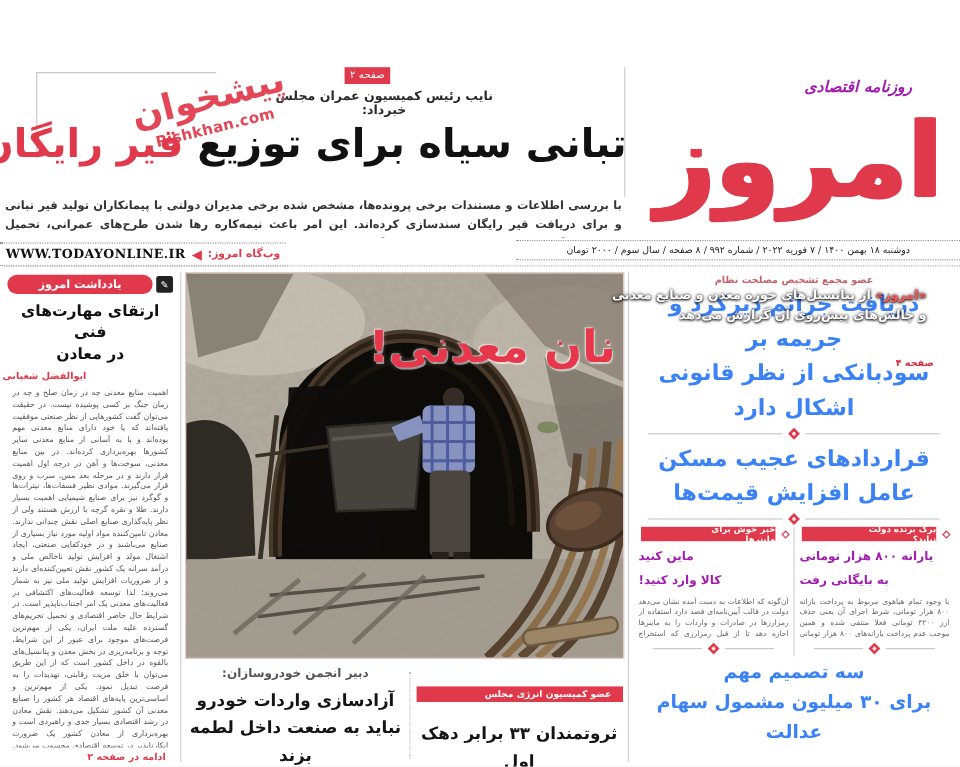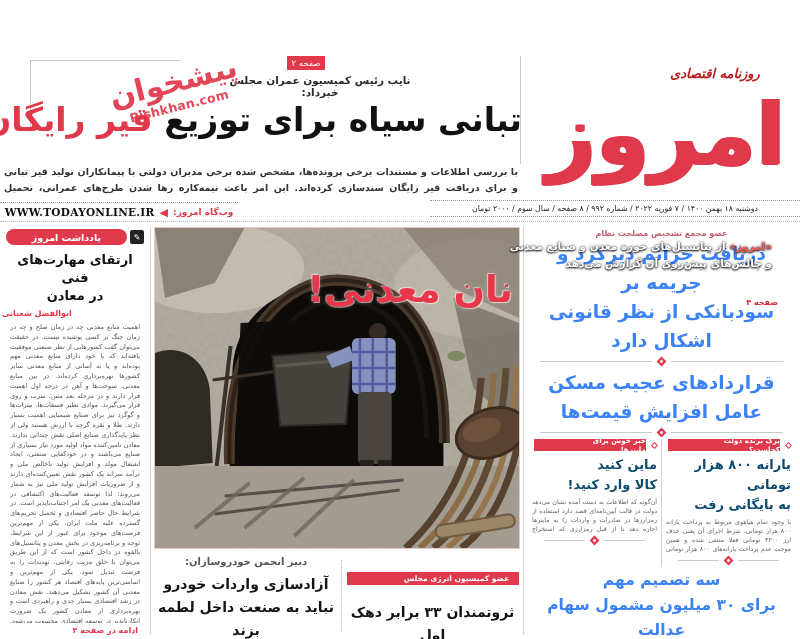--- a/index.html
+++ b/index.html
@@ -4,21 +4,21 @@
 <style>
   * { box-sizing: border-box; margin: 0; padding: 0; }
   body { font-family: "DejaVu Sans", sans-serif; background:#e9e9e9; }
   .page { position:relative; width:800px; height:639px; background:#fff; overflow:hidden; direction:rtl; margin:0 auto; }
   .abs { position:absolute; }
 
   
   .logo { left:535px; top:58px; width:262px; height:152px; color:#e0394b; font-size:86px; font-weight:bold;
           text-align:center; line-height:152px; letter-spacing:-2px;
           text-shadow:1.5px 0 0 currentColor,-1.5px 0 0 currentColor,0 1px 0 currentColor; }
-  .tagline { left:650px; top:66px; width:130px; color:#b91c1c; font-size:13px; font-weight:bold; text-align:center; font-style:italic; }
+  .tagline { left:650px; top:66px; width:130px; color:#a21caf; font-size:13px; font-weight:bold; text-align:center; font-style:italic; }
   .logo-rule { left:520px; top:56px; height:108px; width:0; border-left:1px solid #ccc; }
   .bracket { left:30px; top:60px; width:150px; height:72px; border-top:1px solid #c9c9c9; border-left:1px solid #c9c9c9; }
 
   .watermark { left:85px; top:64px; width:180px; transform:rotate(-14deg); color:#e0394b; text-align:center; z-index:6; opacity:.93; }
   .watermark .fa { font-size:30px; font-weight:bold; text-shadow:0 0 2px #fff; }
   .watermark .en { font-size:12.5px; font-weight:bold; letter-spacing:.3px; direction:ltr; }
 
   .page-badge { left:287px; top:56px; width:38px; height:14px; background:#e0394b; color:#fff; font-size:8.5px;
                 display:flex; align-items:center; justify-content:center; z-index:2; }
   .lead-kicker { left:225px; top:74px; width:190px; text-align:center; font-size:10.5px; font-weight:bold; color:#2a2a2a; }
@@ -77,21 +77,21 @@
   
   .right-col { left:528px; top:226px; width:267px; height:412px; }
   .rc-kicker { text-align:center; font-size:8px; font-weight:bold; color:#c2606e; margin:3px 0 1px; }
   .rc-h { text-align:center; font-weight:bold; color:#3b82f6; letter-spacing:-.3px; }
   .rc-h1 { font-size:18.5px; line-height:29px; margin:1px 0; }
   .rc-h2 { font-size:18.5px; line-height:29px; margin:1px 0; }
   .rc-sub { display:flex; align-items:stretch; margin-top:2px; }
   .rc-sub-col { flex:1; padding:0 4px; }
   .rc-sub-col + .rc-sub-col { border-left:none; border-right:1px solid #d2d2d2; }
   .sub-bar { height:12px; font-size:7.2px; margin:0 2px; }
-  .sub-h { text-align:right; font-size:13px; font-weight:bold; color:#0c4a6e; line-height:20px; margin-top:4px; }
+  .sub-h { text-align:left; font-size:10px; font-weight:bold; color:#a21caf; line-height:20px; margin-top:4px; }
   .sub-body { margin-top:3px; height:36px; overflow:hidden; font-size:6.3px; line-height:8.9px; color:#666; text-align:justify; }
   .rc-h3 { font-size:15.5px; line-height:25px; margin:1px 0; }
 
   
   .fuel-sec { left:343px; top:556px; width:179px; }
   .fuel-bar { height:13px; width:172px; margin:16px auto; font-size:7.6px; }
   .bc-h { text-align:center; font-size:14px; font-weight:bold; color:#141414; line-height:23px; margin-top:4px; letter-spacing:-.3px; }
   .cars-sec { left:154px; top:556px; width:184px; }
   .cars-kicker { text-align:center; font-size:10px; color:#555; font-weight:bold; height:13px; }
   .bc-vline { left:341px; top:560px; height:72px; width:0; border-left:1px dotted #bbb; }
@@ -244,21 +244,21 @@
       <div>عامل افزایش قیمت‌ها</div>
     </div>
     <div class="sep">
         <span class="diamond"></span>
       </div>
 
     <div class="rc-sub">
       <div class="rc-sub-col">
         <div class="bar-row">
           <span class="bar-dot"></span>
-          <div class="redbar sub-bar" style="flex:1">برگ برنده دولت کجاست؟</div>
+          <div class="redbar sub-bar" style="flex:1">برگ برنده دولت نباید؟</div>
         </div>
         <div class="sub-h">
           <div>یارانه ۸۰۰ هزار تومانی</div>
           <div>به بایگانی رفت</div>
         </div>
         <div class="sub-body">با وجود تمام هیاهوی مربوط به پرداخت یارانه ۸۰۰ هزار تومانی، شرط اجرای آن یعنی حذف ارز ۴۲۰۰ تومانی فعلا منتفی شده و همین موجب عدم پرداخت یارانه‌های ۸۰۰ هزار تومانی وعده داده شده است</div>
         <div class="sep">
             <span class="diamond"></span>
           </div>
       </div>

